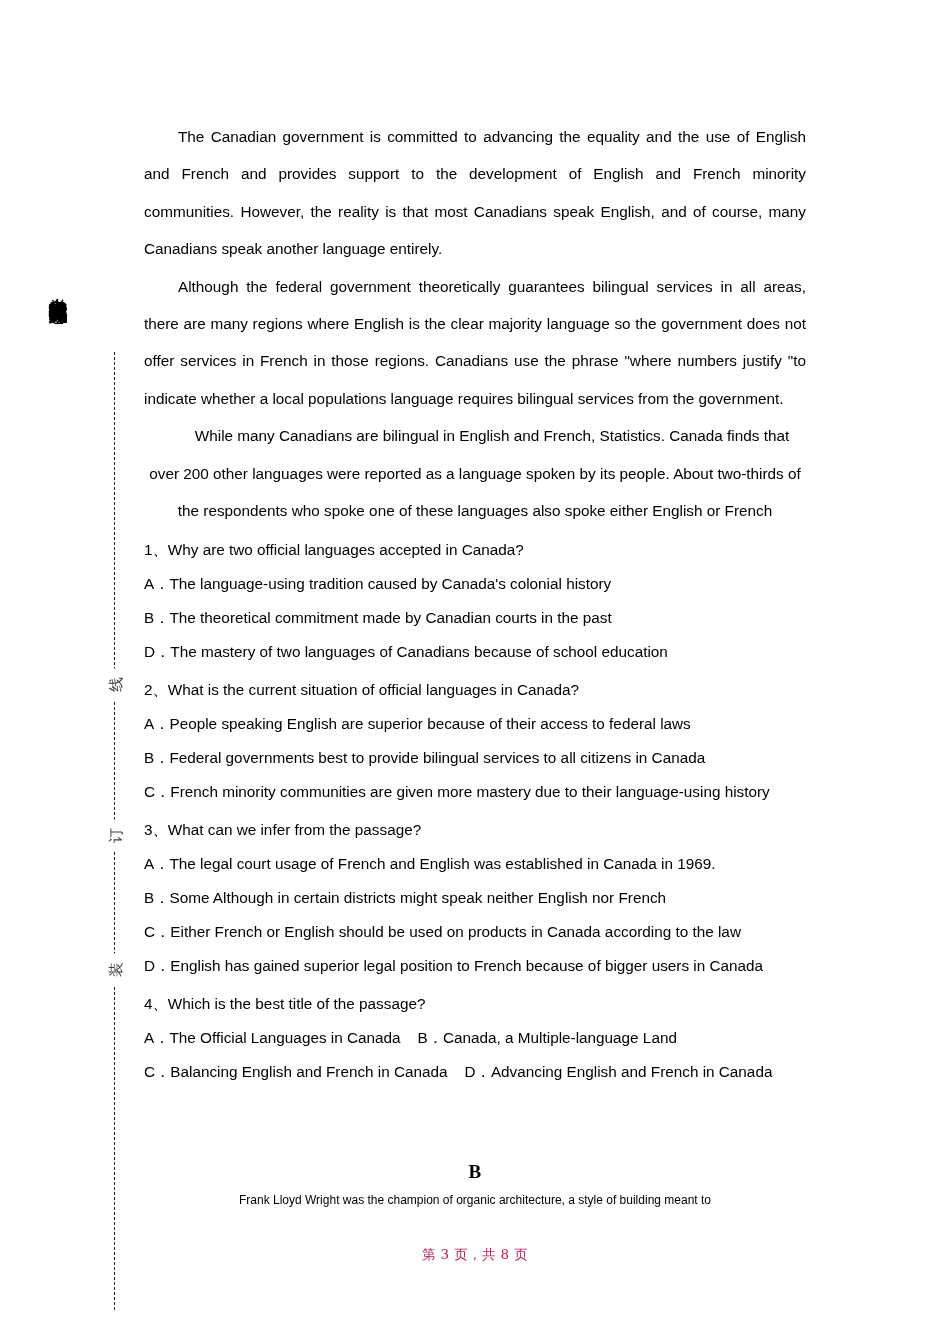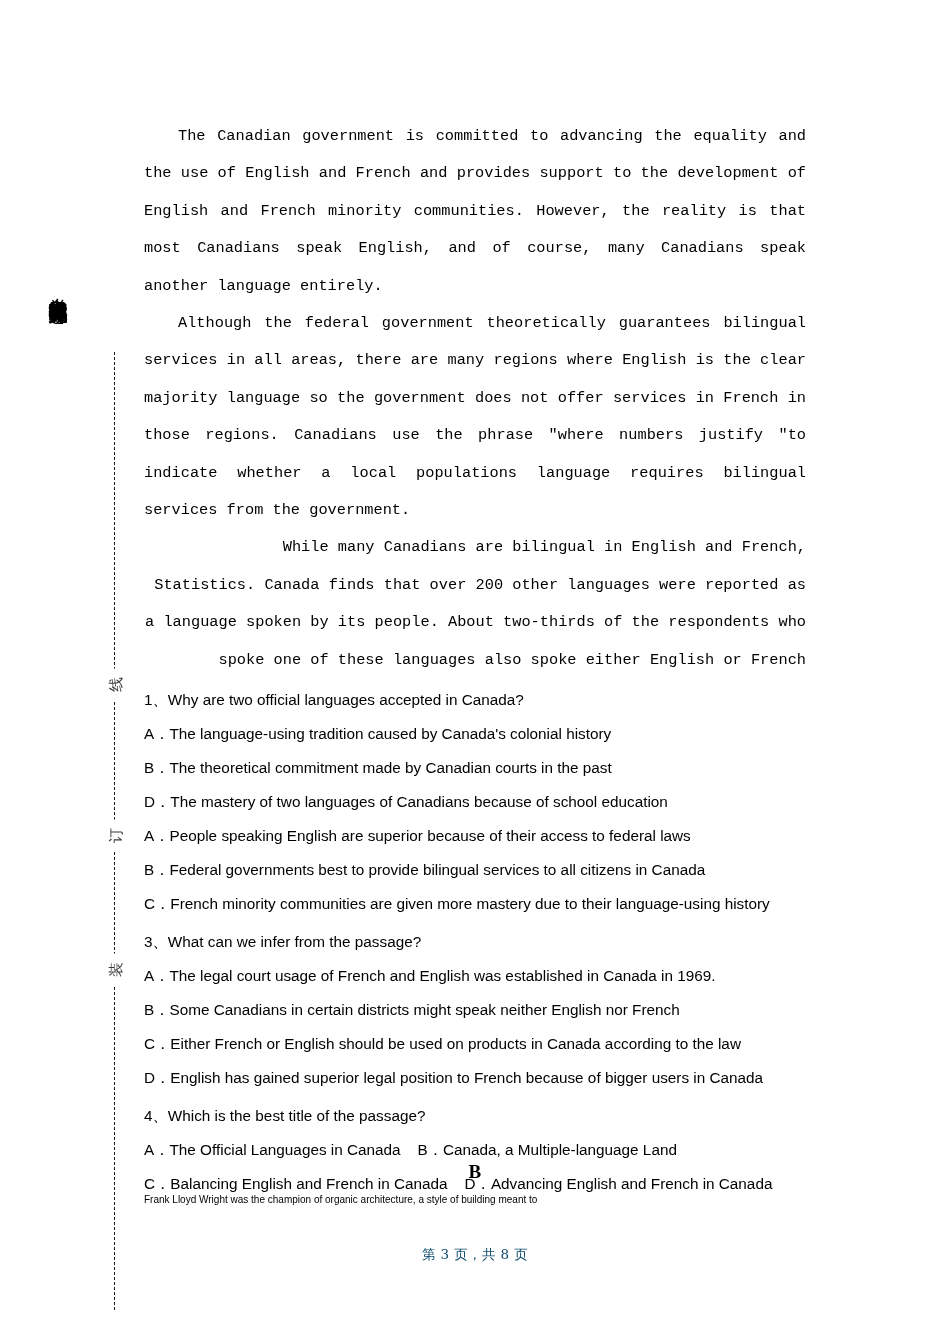--- a/index.html
+++ b/index.html
@@ -68,24 +68,23 @@
     width: 662px;
   }
   .para {
     font-size: 15.3px;
     line-height: 37.4px;
     text-align: justify;
     text-justify: inter-word;
     text-indent: 34px;
     margin: 0 0 0 0;
     white-space: pre-wrap;
-    font-family: Liberation Mono, monospace;
   }
   .para-last-loose {
-    text-align: right;
+    text-align: center;
   }
   .qline {
     font-size: 15.3px;
     line-height: 34px;
     text-align: left;
     text-indent: 0;
     margin: 0;
     white-space: pre-wrap;
   }
   .q-stem { margin-top: 4px; }
@@ -101,34 +100,35 @@
     font-family: "Liberation Serif", serif;
     font-weight: bold;
     font-size: 19px;
     letter-spacing: 0.5px;
   }
   #section-b-para {
     position: absolute;
     left: 144px;
     top: 1188px;
     width: 662px;
-    font-size: 10px;
+    font-size: 12px;
     line-height: 24px;
+    text-align: center;
   }
 
   
   #footer {
     position: absolute;
     left: 0;
     right: 0;
     top: 1246px;
     text-align: center;
     font-family: "DejaVu Serif", serif;
     font-size: 13.5px;
-    color: #0c4a6e;
+    color: #be185d;
     letter-spacing: 0.4px;
   }
 </style>
 </head>
 <body>
 
 <div id="page">
 
   <div id="exam-warning">自觉遵守考场纪律如考试作弊此答卷无效</div>
 
@@ -141,27 +141,28 @@
 
     <p class="para">The Canadian government is committed to advancing the equality and the use of English and French and provides support to the development of English and French minority communities. However, the reality is that most Canadians speak English, and of course, many Canadians speak another language entirely.</p>
     <p class="para">Although the federal government theoretically guarantees bilingual services in all areas, there are many regions where English is the clear majority language so the government does not offer services in French in those regions. Canadians use the phrase "where numbers justify "to indicate whether a local populations language requires bilingual services from the government.</p>
     <p class="para para-last-loose">While many Canadians are bilingual in English and French, Statistics. Canada finds that over 200 other languages were reported as a language spoken by its people. About two-thirds of the respondents who spoke one of these languages also spoke either English or French</p>
 
     <p class="qline q-stem">1、Why are two official languages accepted in Canada?</p>
     <p class="qline opt">A．The language-using tradition caused by Canada's colonial history</p>
     <p class="qline opt">B．The theoretical commitment made by Canadian courts in the past</p>
     <p class="qline opt">D．The mastery of two languages of Canadians because of school education</p>
 
+    <p class="qline q-stem">2、What is the current situation of official languages in Canada?</p>
     <p class="qline opt">A．People speaking English are superior because of their access to federal laws</p>
     <p class="qline opt">B．Federal governments best to provide bilingual services to all citizens in Canada</p>
     <p class="qline opt">C．French minority communities are given more mastery due to their language-using history</p>
 
     <p class="qline q-stem">3、What can we infer from the passage?</p>
     <p class="qline opt">A．The legal court usage of French and English was established in Canada in 1969.</p>
-    <p class="qline opt">B．Some Canadians in certain districts might speak neither English nor French</p>
+    <p class="qline opt">B．Some Although in certain districts might speak neither English nor French</p>
     <p class="qline opt">C．Either French or English should be used on products in Canada according to the law</p>
     <p class="qline opt">D．English has gained superior legal position to French because of bigger users in Canada</p>
 
     <p class="qline q-stem">4、Which is the best title of the passage?</p>
     <p class="qline opt">A．The Official Languages in Canada    B．Canada, a Multiple-language Land</p>
     <p class="qline opt">C．Balancing English and French in Canada    D．Advancing English and French in Canada</p>
 
   </div>
 
   <div id="section-b-heading">B</div>

